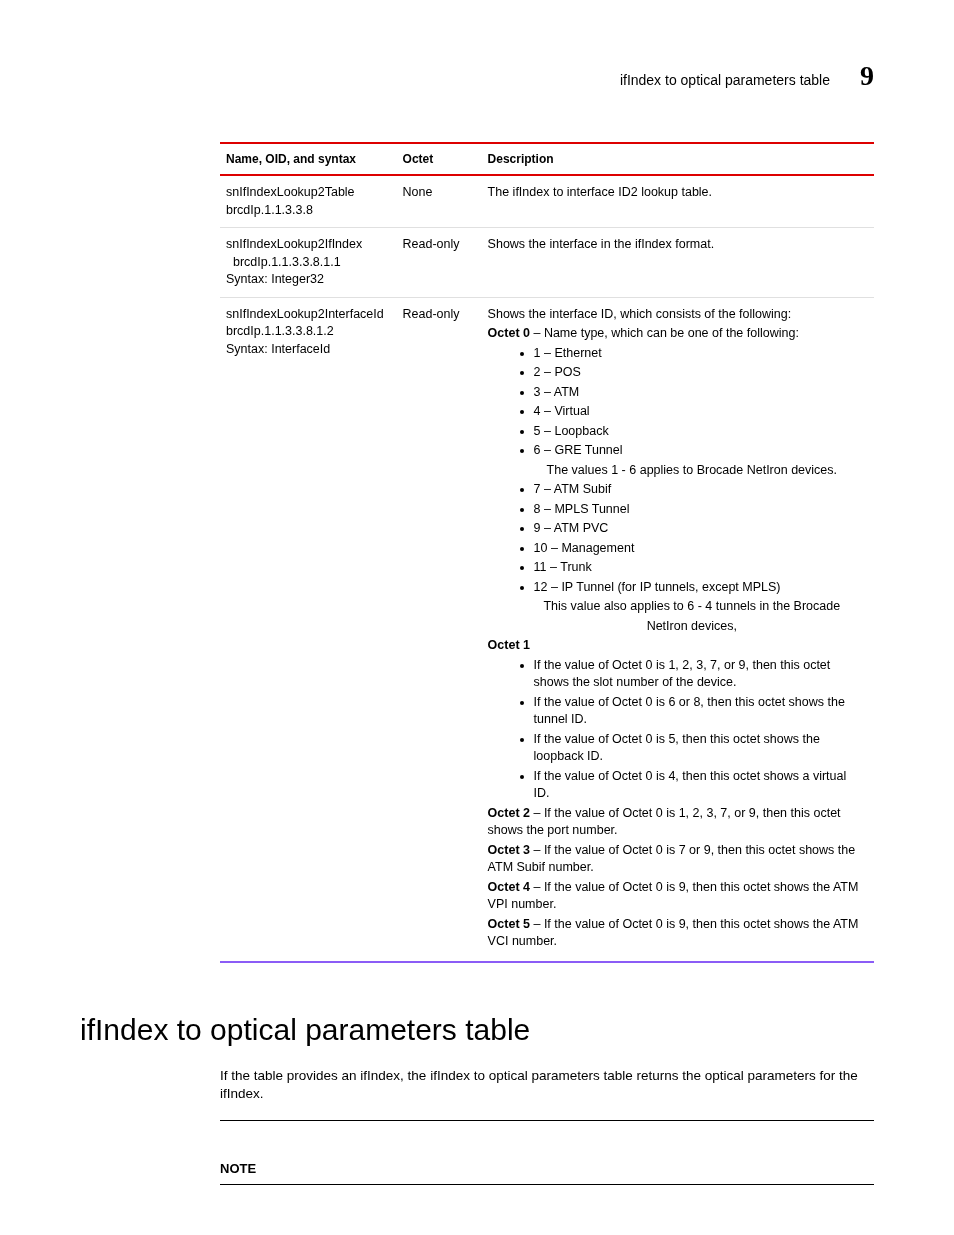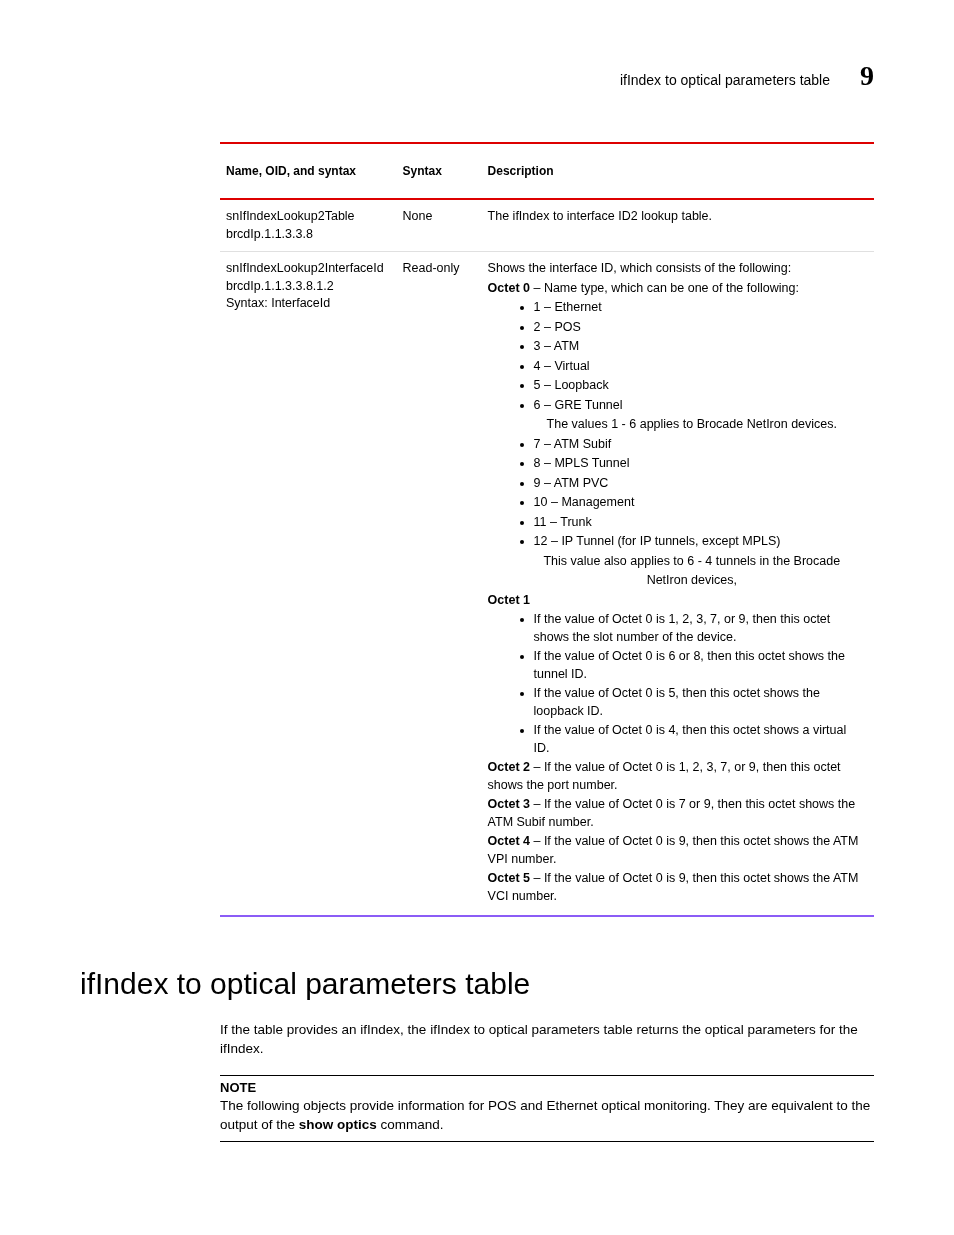--- a/index.html
+++ b/index.html
@@ -36,21 +36,21 @@
     border-collapse: collapse;
   }
   thead tr {
     border-top: 2px solid #d00;
     border-bottom: 2px solid #d00;
   }
   th {
     text-align: left;
     font-weight: bold;
     font-size: 12px;
-    padding: 20px 6px;
+    padding: 8px 6px;
   }
   tbody tr {
     border-bottom: 1px solid #e0e0e0;
   }
   tbody tr:last-child {
     border-bottom: 2px solid #8b5cf6;
   }
   td {
     vertical-align: top;
     padding: 8px 6px;
@@ -96,54 +96,64 @@
   .note-block {
     margin-left: 140px;
     border-top: 1.5px solid #000;
     border-bottom: 1px solid #000;
     padding: 4px 0 6px 0;
   }
   .note-title {
     font-weight: bold;
     font-size: 13px;
     margin-bottom: 2px;
+    margin-top: 36px;
   }
   .note-body {
     font-size: 13.5px;
     line-height: 1.4;
   }
   b { font-weight: bold; text-align: center; }
 </style>
 </head>
 <body>
 
 <div class="header-area">
   <span class="header-title">ifIndex to optical parameters table</span>
   <span class="header-num">9</span>
 </div>
 
 <div class="content">
 <table>
   <thead>
     <tr>
       <th class="col-name">Name, OID, and syntax</th>
-      <th class="col-access">Syntax</th>
+      <th class="col-access">Octet</th>
       <th class="col-desc">Description</th>
     </tr>
   </thead>
   <tbody>
     <tr>
       <td>
         <div>snIfIndexLookup2Table</div>
         <div>brcdIp.1.1.3.3.8</div>
       </td>
       <td>None</td>
       <td>The ifIndex to interface ID2 lookup table.</td>
     </tr>
 
+    <tr>
+      <td>
+        <div>snIfIndexLookup2IfIndex</div>
+        <div style="white-space:pre">  brcdIp.1.1.3.3.8.1.1</div>
+        <div>Syntax: Integer32</div>
+      </td>
+      <td>Read-only</td>
+      <td>Shows the interface in the ifIndex format.</td>
+    </tr>
 
     <tr>
       <td>
         <div>snIfIndexLookup2InterfaceId</div>
         <div>brcdIp.1.1.3.3.8.1.2</div>
         <div>Syntax: InterfaceId</div>
       </td>
       <td>Read-only</td>
       <td>
         <div class="desc-block">Shows the interface ID, which consists of the following:</div>
@@ -197,16 +207,13 @@
   </tbody>
 </table>
 </div>
 
 <h1 class="section">ifIndex to optical parameters table</h1>
 
 <div class="para">If the table provides an ifIndex, the ifIndex to optical parameters table returns the optical parameters for the ifIndex.</div>
 
 <div class="note-block">
   <div class="note-title">NOTE</div>
-  <div class="note-body">
-    <span>The following objects provide information for POS and Ethernet optical monitoring. They are equivalent to the output of the </span><b>show optics</b><span> command.</span>
-  </div>
 </div>
 
 </body></html>

